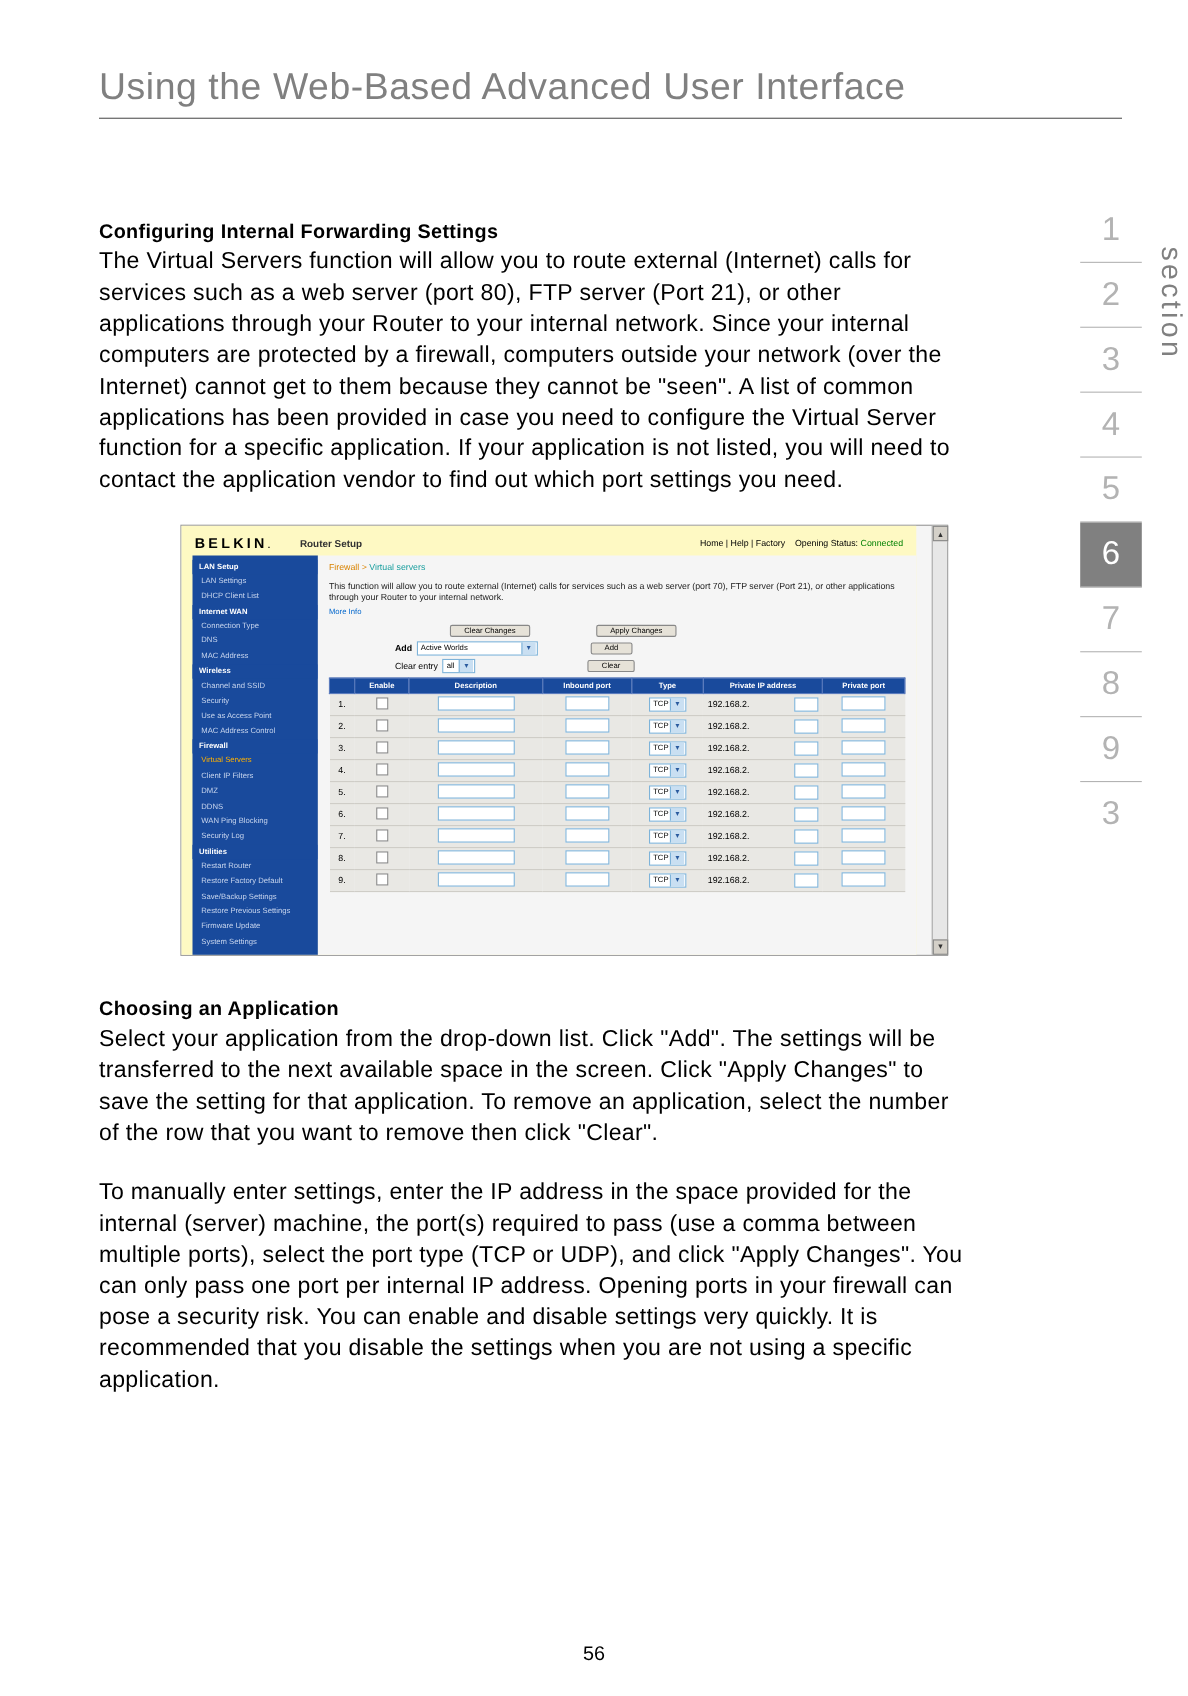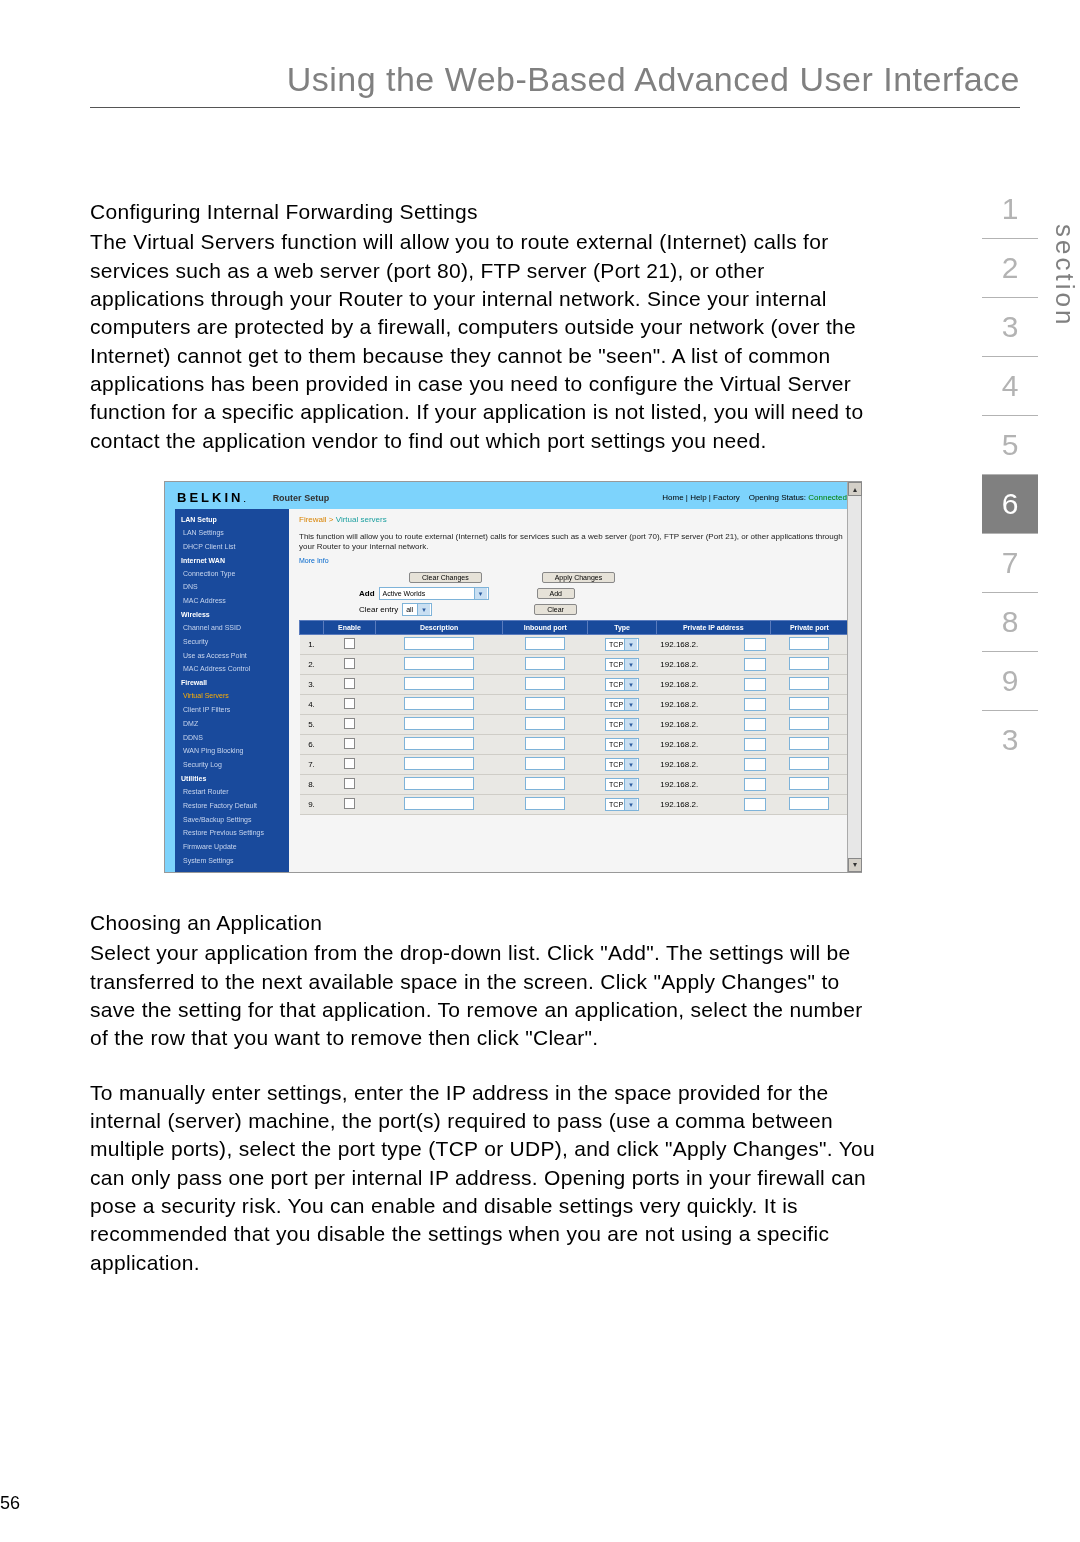--- a/index.html
+++ b/index.html
@@ -15,38 +15,37 @@
     position: relative;
     min-height: 1542px;
   }
   .title {
     font-size: 34px;
     color: #808080;
     font-weight: normal;
     letter-spacing: 0.5px;
     margin-bottom: 8px;
     font-family: Arial, Helvetica, sans-serif;
-    text-align: right;
   }
   .hr-line {
     border: none;
     border-top: 1px solid #555;
     margin-bottom: 90px;
   }
   .body-text {
     font-size: 21px;
     line-height: 1.35;
     letter-spacing: 0.3px;
     color: #000;
     margin-bottom: 26px;
     max-width: 790px;
   }
   .section-h {
-    font-size: 21px;
-    font-weight: normal;
+    font-size: 18px;
+    font-weight: bold;
     letter-spacing: 0.3px;
     margin-bottom: 2px;
   }
   .screenshot-wrap {
     margin: 4px 0 36px 74px;
     width: 698px;
     border: 1px solid #999;
     position: relative;
     background: #f5f5f5;
   }
@@ -60,22 +59,22 @@
   .scroll-arrow {
     width: 14px; height: 14px;
     background: #d4d0c8;
     border: 1px solid #888;
     display: flex; align-items: center; justify-content: center;
     font-size: 8px; color: #333;
   }
   .scroll-arrow-top { position: absolute; top: 0; }
   .scroll-arrow-bot { position: absolute; bottom: 0; }
   .router-inner {
-    margin-right: 2px;
-    background: #7dd3fc;
+    margin-right: 28px;
+    background: #fef9c3;
     font-family: Tahoma, Arial, sans-serif;
   }
   .r-header {
     display: flex; align-items: center;
     padding: 8px 12px 4px 12px;
     font-size: 10px;
   }
   .r-brand { font-size: 13px; font-weight: bold; letter-spacing: 3px; }
   .r-brand-sub { font-size: 8px; }
   .r-setup-label { margin-left: 24px; font-size: 9px; font-weight: bold; color: #333; text-align: center; }
@@ -132,20 +131,21 @@
     border-top:1px solid #fff; border-bottom:1px solid #cfcdc7;
   }
   .r-chk { width:11px; height:11px; border:1px solid #888; background:#fff; display:inline-block; }
   .r-in { width:40px; height:13px; border:1px solid #7eb3d9; background:#fff; display:inline-block; }
   .r-in-sm { width:22px; }
   .r-ip-seg { display:flex; align-items:center; gap:2px; justify-content:space-between;}
   .page-num {
     position: absolute;
     bottom: 28px;
     left: 0; right: 0;
+    text-align: center;
     font-size: 18px;
   }
   
   .tabs {
     position: absolute;
     top: 180px;
     right: 42px;
     width: 56px;
     text-align: center;
   }

